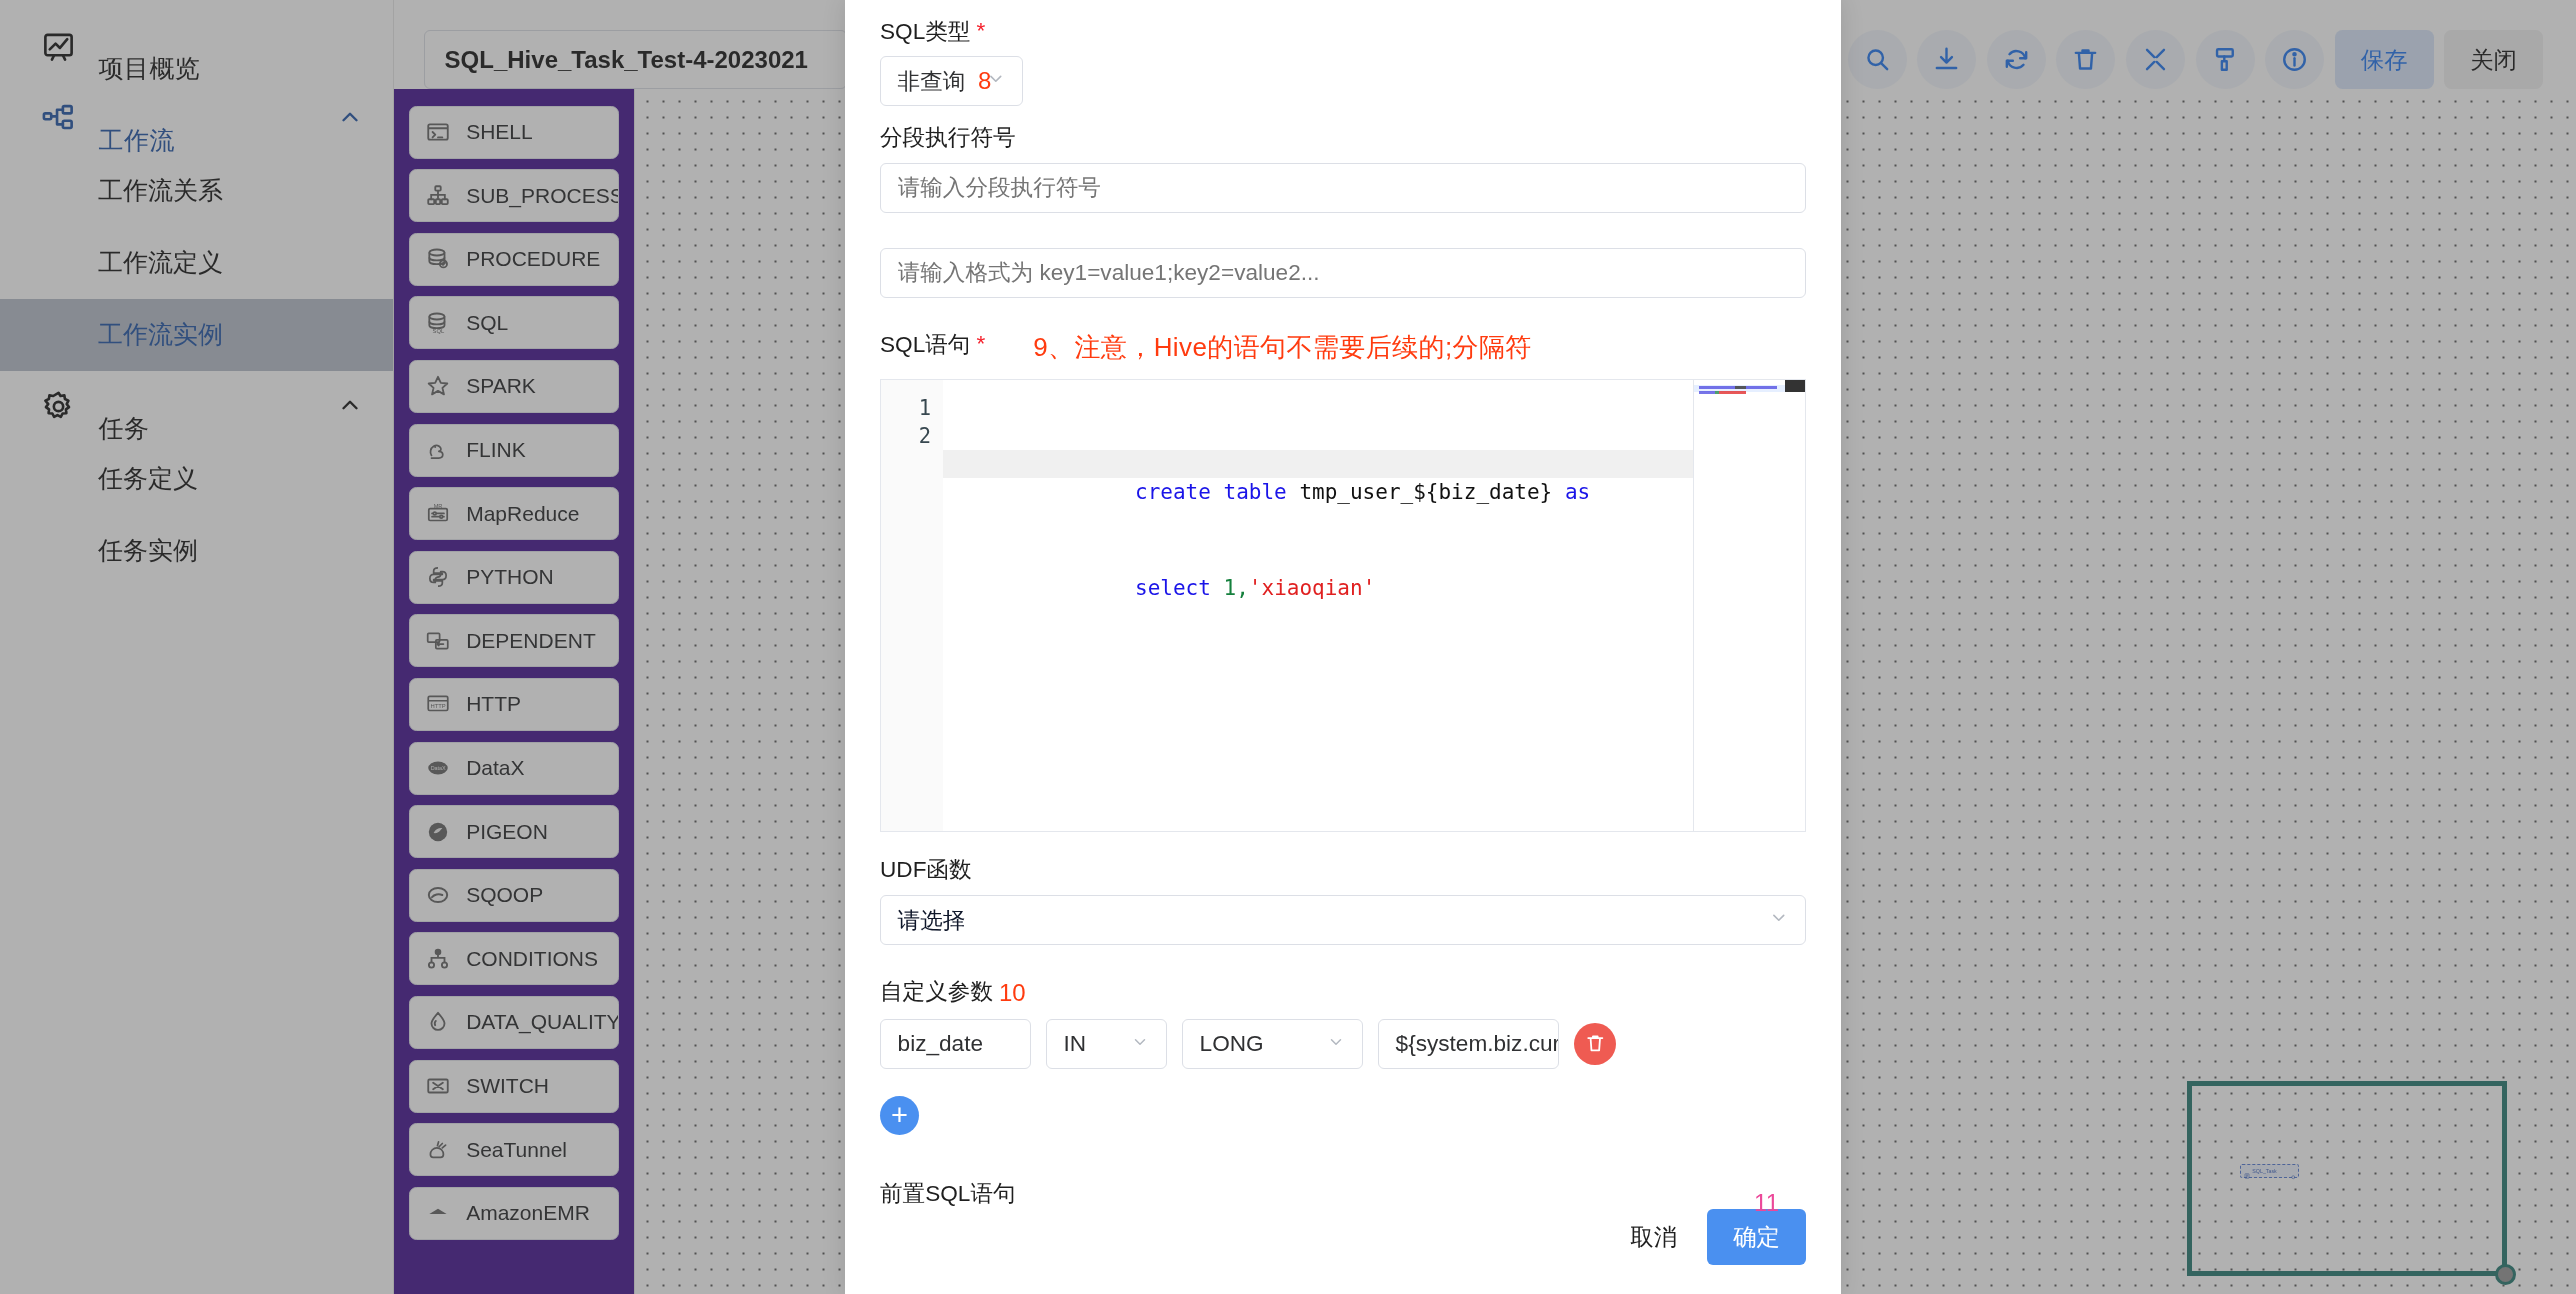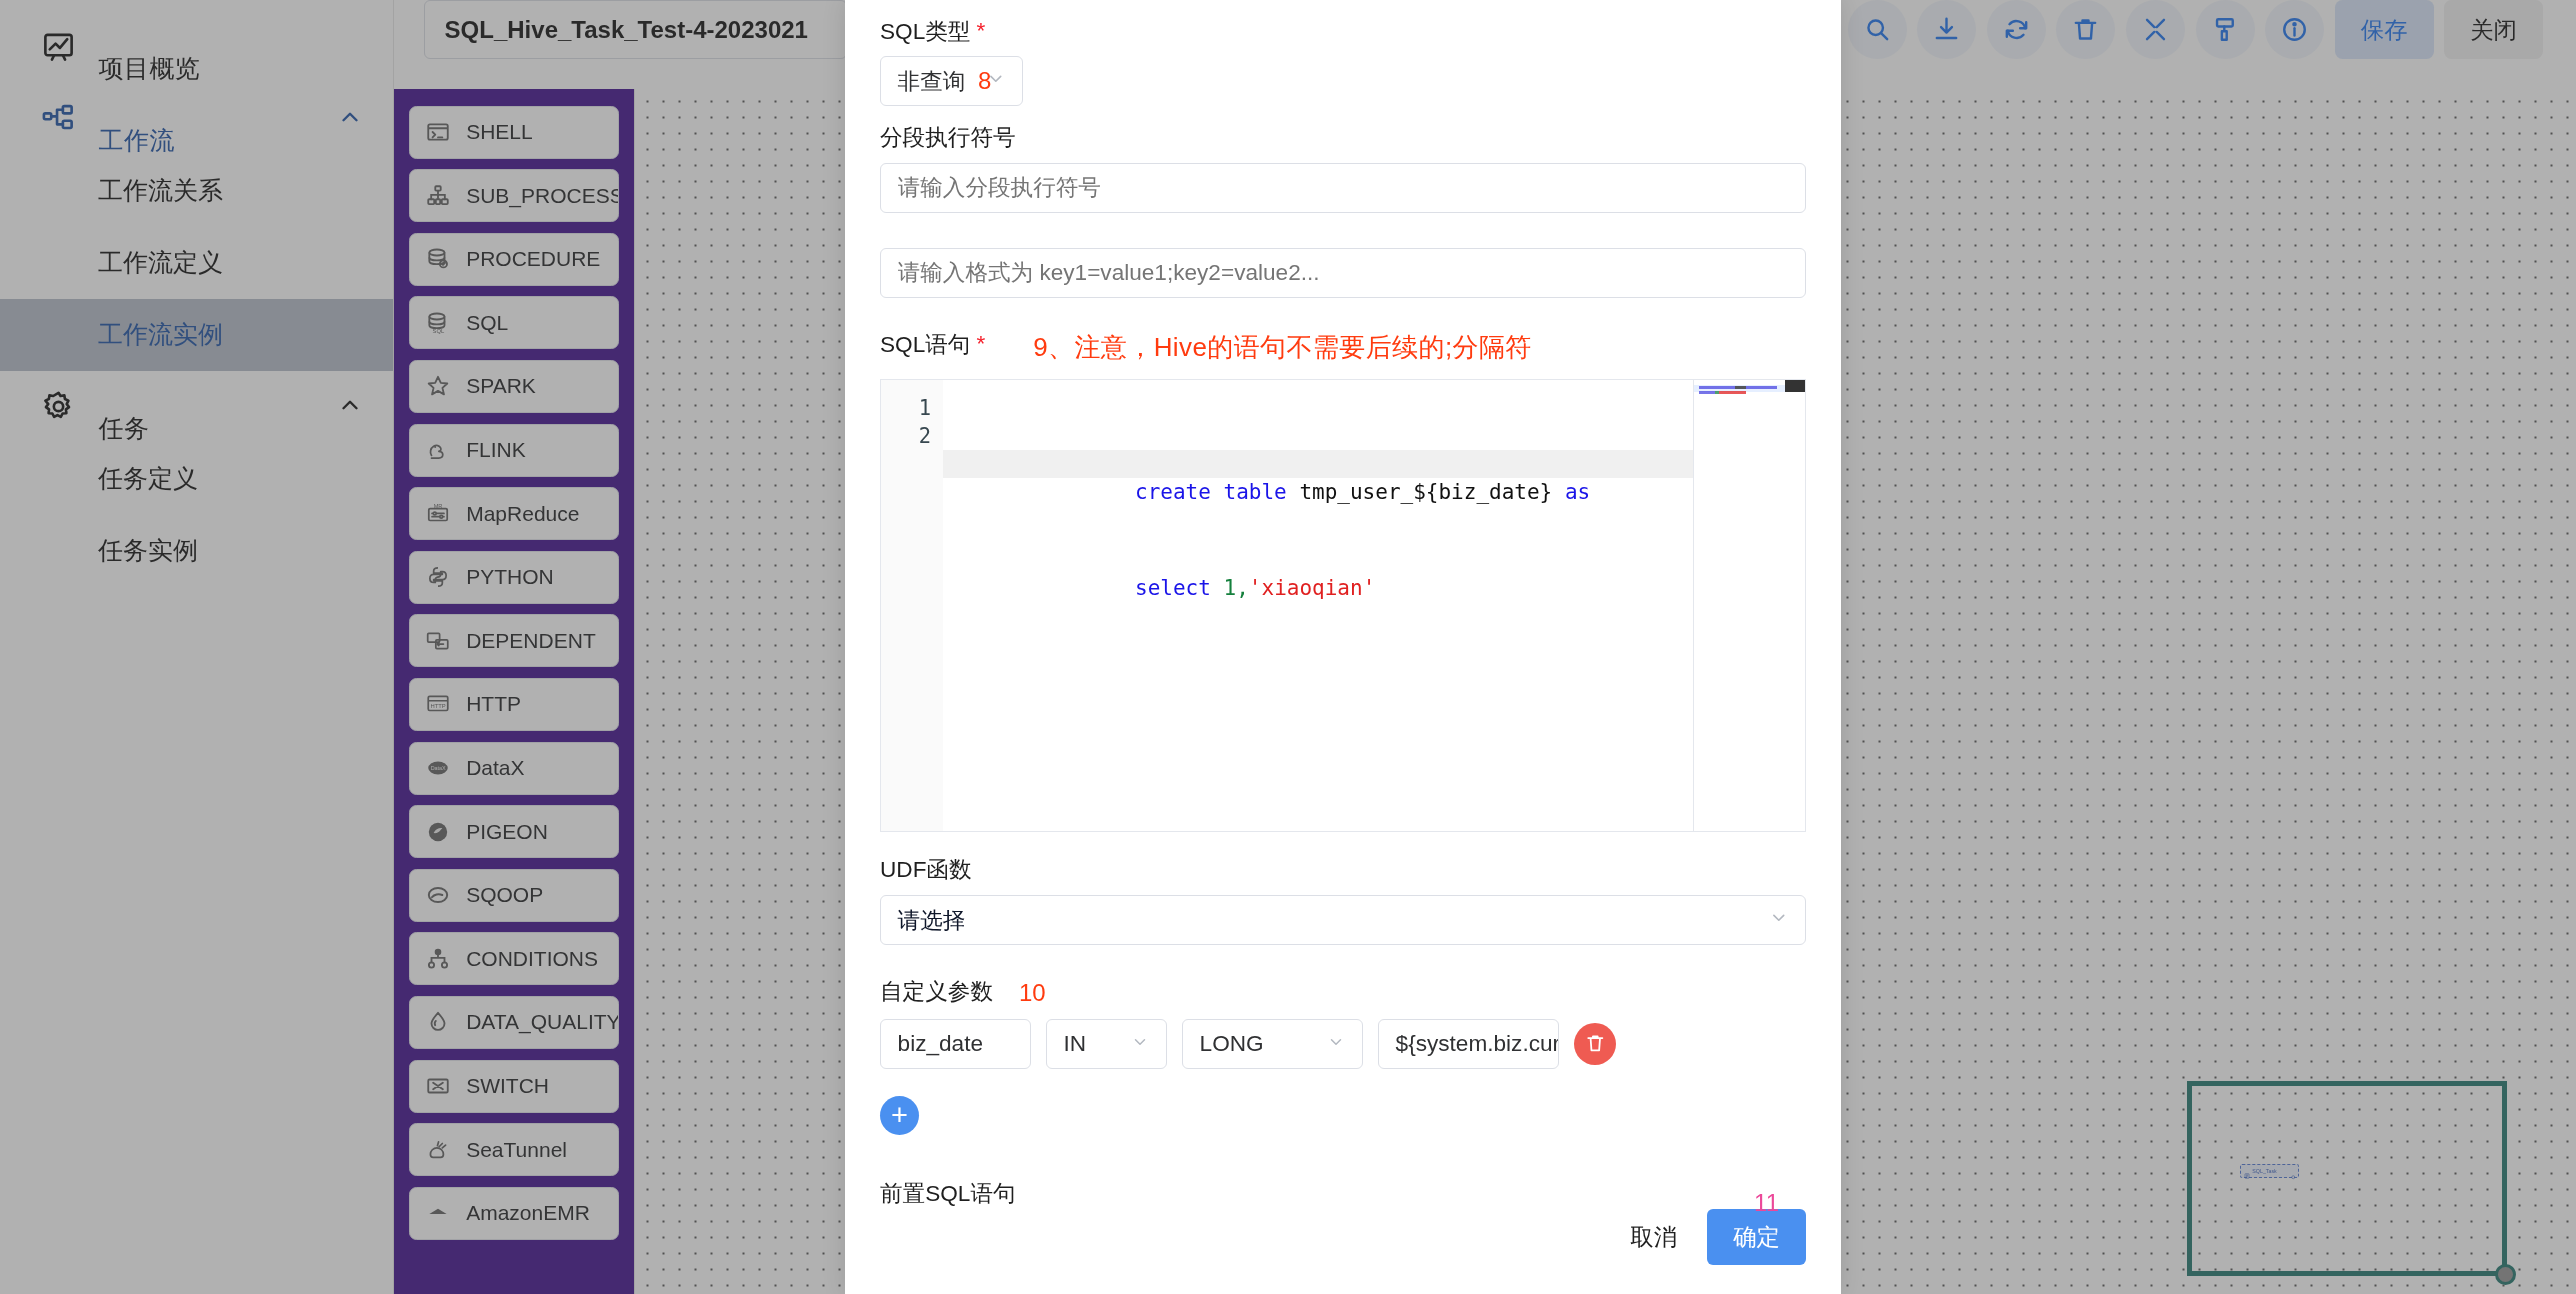--- a/index.html
+++ b/index.html
@@ -30,21 +30,21 @@
   .nav-item.active-parent .nav-label { color: #2a5caa; }
   .nav-item .caret { margin-left: auto; }
   .nav-sub {
     display: flex; align-items: center; height: 72px; padding-left: 98px;
     font-size: 25px; color: #1f1f1f; cursor: pointer;
   }
   .nav-sub.selected { background: #b9c0cc; color: #2a5caa; }
 
   .canvas-wrap { flex: 1; position: relative; background: #fff; display: flex; flex-direction: column; }
   .topbar {
-    height: 89px; flex: 0 0 89px; display: flex; align-items: flex-start;
+    height: 89px; flex: 0 0 89px; display: flex; align-items: flex-end;
     padding: 0 33px 0 30px; gap: 18px;
   }
   .wf-title {
     height: 59px; min-width: 423px; border: 0.8px solid #dcdfe6; border-radius: 6px;
     display: flex; align-items: center; padding: 0 19.6px;
     font-size: 24px; font-weight: bold; color: #1f1f1f;
     background: #fff; overflow: hidden; white-space: nowrap;
   }
   .toolbar { margin-left: auto; display: flex; align-items: center; gap: 10.6px; }
   .tb-btn {
@@ -106,21 +106,21 @@
     box-shadow: 0 0 22.6px rgba(0,0,0,.12);
   }
   .modal-body { flex: 1; padding: 19.6px 35px 0 35px; overflow: hidden; position: relative; }
   .row { display: flex; gap: 19.6px; flex-direction: column; }
   .fld { display: flex; flex-direction: column; }
   .lbl {
     font-size: 22.6px; color: #1f1f1f; margin-bottom: 12px;
     display: flex; align-items: flex-start; gap: 6px; line-height: 1.1;
   }
   .req { color: #f5222d; font-size: 22.6px; line-height: 1; }
-  .ann { color: #ff3b0f; font-size: 24px; margin-left: 20px; font-weight: 500; }
+  .ann { color: #ff3b0f; font-size: 24px; margin-left: 0; font-weight: 500; }
   .ann-big { color: #ff3b0f; font-size: 26px; letter-spacing: 0.4px; }
 
   .ctrl {
     height: 50px; border: 0.8px solid #dcdfe6; border-radius: 6px;
     background: #fff; display: flex; align-items: center;
     padding: 0 16.6px; font-size: 22.6px; color: #303133;
   }
   .ctrl.ph { color: #0f172a; }
   .ctrl .chev { margin-left: auto; }
   .ctrl.sel-inline { position: relative; }

